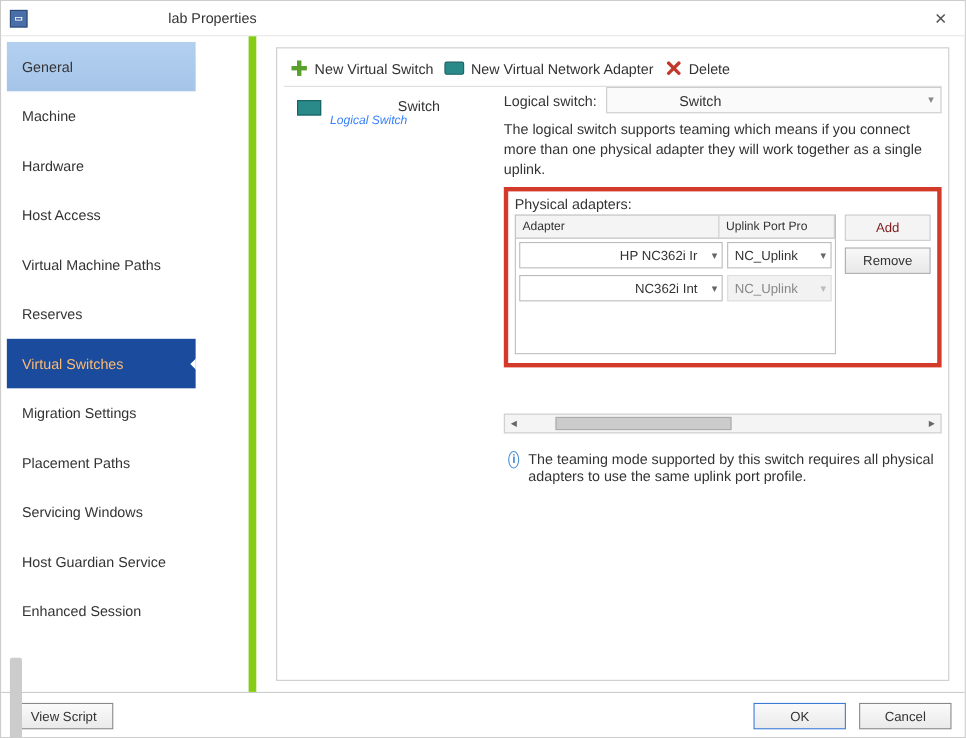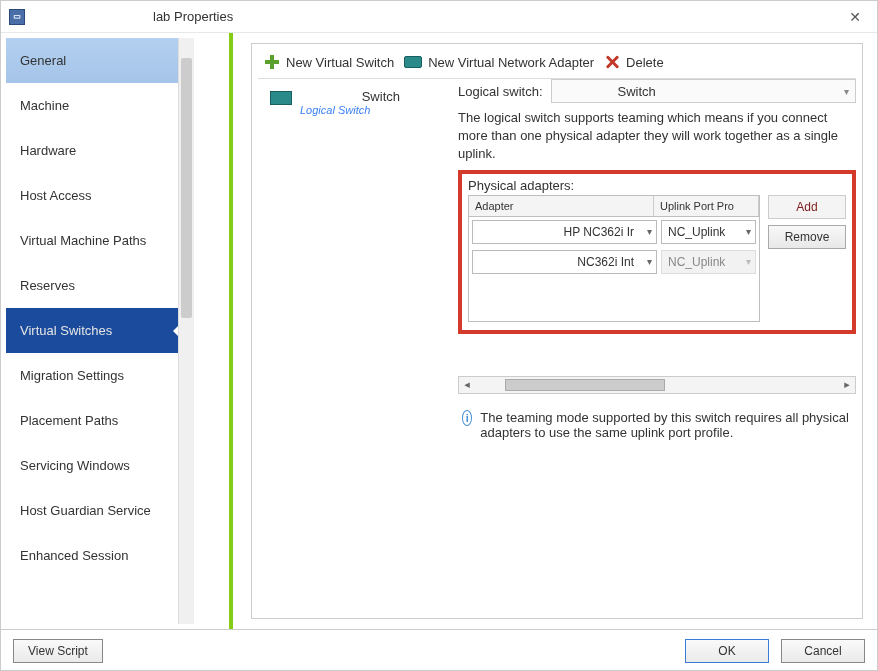--- a/index.html
+++ b/index.html
@@ -31,24 +31,25 @@
     color:#fff;font-size:8px;font-weight:bold;
   }
   .titlebar .title { flex: 0 0 auto; margin-left: 120px; }
   .titlebar .close { margin-left: auto; font-size:14px; color:#555; padding:4px 8px; cursor:pointer;}
   .main {
     display: flex;
     height: 596px;
   }
   .sidebar-wrap {
     width: 234px;
-    border-right: 4px solid #84cc16;
+    border-right: 7px solid #84cc16;
     position: relative;
     display:flex;
     padding: 5px 0 5px 5px;
+    flex-direction: column;
   }
   .sidebar {
     width: 172px;
     overflow: hidden;
     background:#fff;
   }
   .sidebar-scroll {
     width: 16px;
     background: #f0f0f0;
     border-left: 1px solid #ddd;
@@ -65,21 +66,21 @@
     padding-left: 14px;
     cursor:pointer;
     color:#333;
   }
   .side-item.active {
     background: linear-gradient(#b3d0f0, #a5c4e8);
     color:#333;
   }
   .side-item.selected {
     background: #1a4b9c;
-    color:#e5e5e5;
+    color:#fdba74;
     position:relative;
   }
   .side-item.selected::after{
     content:"";
     position:absolute;
     right:-1px; top:50%;
     margin-top:-6px;
     border:6px solid transparent;
     border-right-color:#fff;
   }

